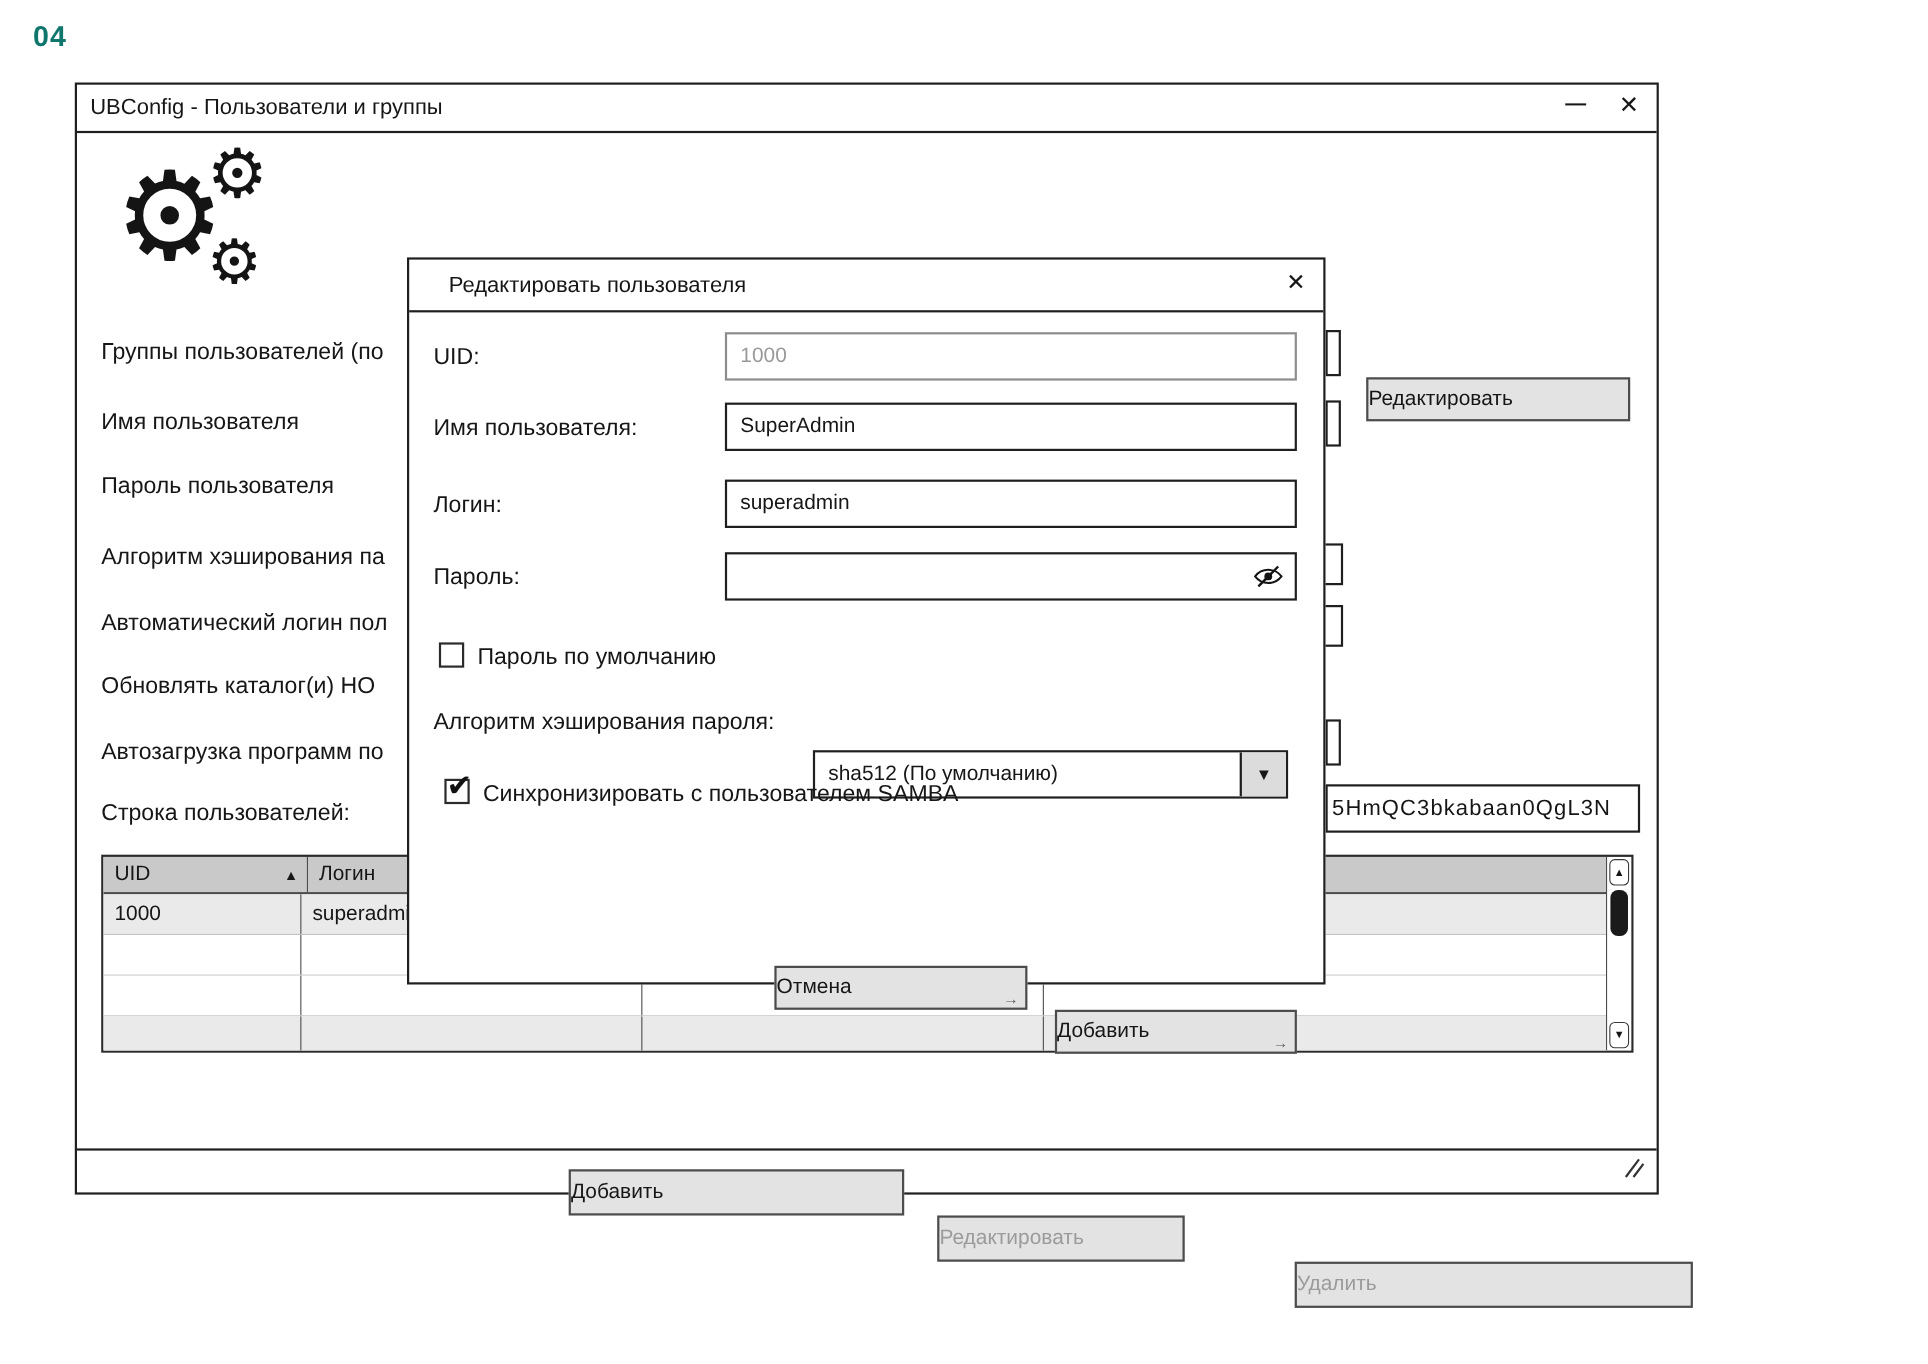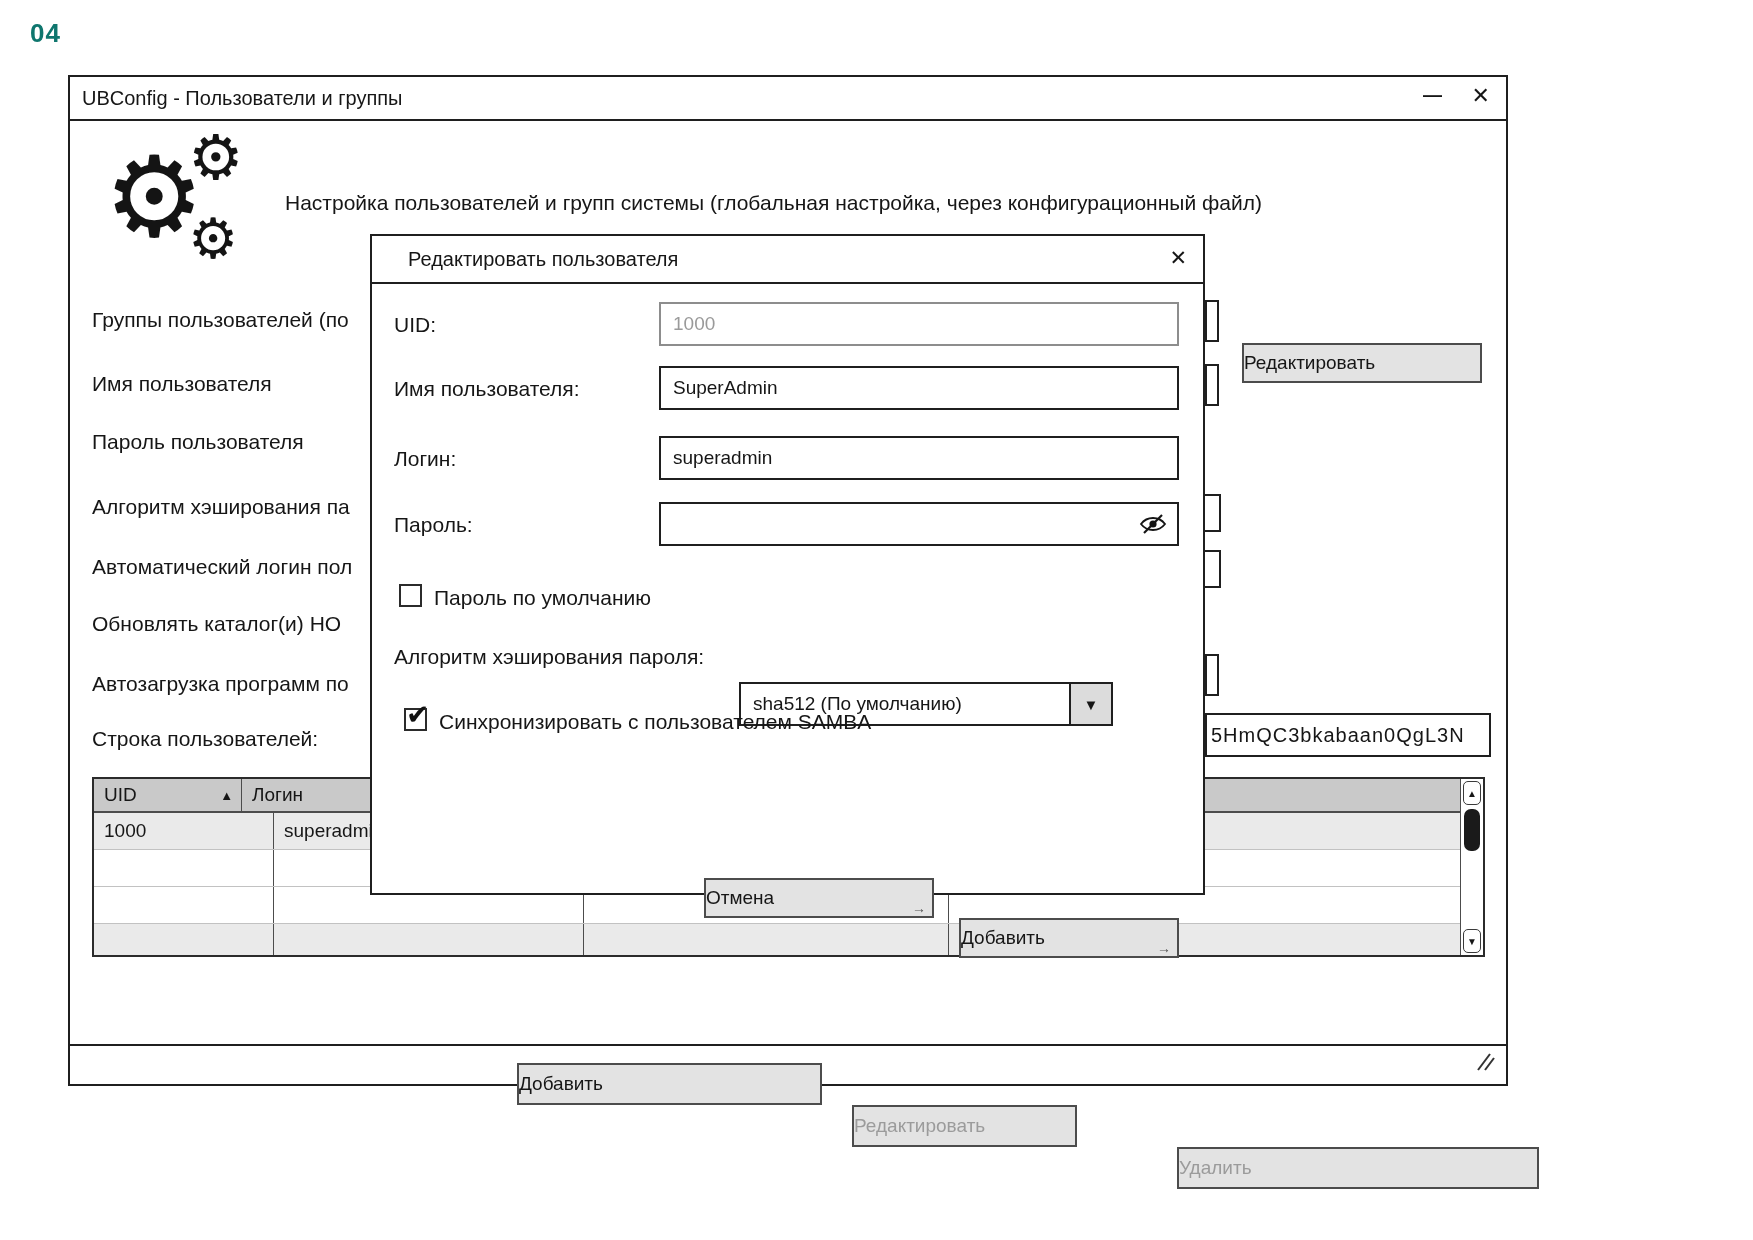--- a/index.html
+++ b/index.html
@@ -57,21 +57,20 @@
       <span class="icon-min">—</span>
       <span class="icon-close">✕</span>
     </div>
 
     <div>
       <span class="gear" style="left:34px;top:64px;font-size:112px;">⚙</span>
       <span class="gear" style="left:118px;top:50px;font-size:62px;">⚙</span>
       <span class="gear" style="left:118px;top:134px;font-size:56px;">⚙</span>
     </div>
 
-    <div class="abs subtitle" style="left:215px;top:114px;">Настройка пользователей и групп системы (глобальная настройка, через конфигурационный файл)</div>
 
     <div class="abs flabel" style="left:22px;top:231px;">Группы пользователей (по</div>
     <div class="abs flabel" style="left:22px;top:295px;">Имя пользователя</div>
     <div class="abs flabel" style="left:22px;top:353px;">Пароль пользователя</div>
     <div class="abs flabel" style="left:22px;top:418px;">Алгоритм хэширования па</div>
     <div class="abs flabel" style="left:22px;top:478px;">Автоматический логин пол</div>
     <div class="abs flabel" style="left:22px;top:535px;">Обновлять каталог(и) HO</div>
     <div class="abs flabel" style="left:22px;top:595px;">Автозагрузка программ по</div>
     <div class="abs flabel" style="left:22px;top:650px;">Строка пользователей:</div>
 
@@ -83,21 +82,21 @@
     <div class="abs input" style="left:1124px;top:417px;width:27px;height:38px;"></div>
     <div class="abs input" style="left:1124px;top:473px;width:27px;height:38px;"></div>
     <div class="abs input" style="left:1135px;top:577px;width:14px;height:42px;"></div>
     <div class="abs input" style="left:1135px;top:636px;width:286px;height:44px;font-size:20px;letter-spacing:1px;padding:0 4px;">
       <span>5HmQC3bkabaan0QgL3N</span>
     </div>
 
     <div class="abs tbl" style="left:22px;top:700px;width:1393px;height:180px;">
       <div style="position:absolute;left:0;top:0;right:23px;bottom:0;">
         <div class="tbl-head">
-          <div class="cell" style="width:148px;">
+          <div class="cell" style="width:186px;">
             <span>UID</span>
             <span class="sort">▲</span>
           </div>
           <div class="cell" style="width:310px;">
             <span>Логин</span>
           </div>
           <div class="cell" style="width:365px;"></div>
           <div class="cell last" style="flex:1;"></div>
         </div>
         <div class="tbl-row" style="background:#eaeaea;">
@@ -182,21 +181,21 @@
           </svg>
         </span>
       </div>
 
       <div class="checkbox" style="left:27px;top:348px;">
         
       </div>
       <div class="abs flabel" style="left:62px;top:350px;">Пароль по умолчанию</div>
 
       <div class="abs flabel" style="left:22px;top:409px;">Алгоритм хэширования пароля:</div>
-      <div class="abs combo" style="left:367px;top:398px;width:374px;height:44px;">
+      <div class="abs combo" style="left:367px;top:398px;width:432px;height:44px;">
         <span class="txt">sha512 (По умолчанию)</span>
         <span class="combo-arrow">▼</span>
       </div>
 
       <div class="checkbox" style="left:32px;top:472px;">
         <span class="checkmark">✔</span>
       </div>
       <div class="abs flabel" style="left:67px;top:474px;">Синхронизировать с пользователем SAMBA</div>
 
       <div class="abs btn" style="left:332px;top:550px;width:230px;height:40px;">

